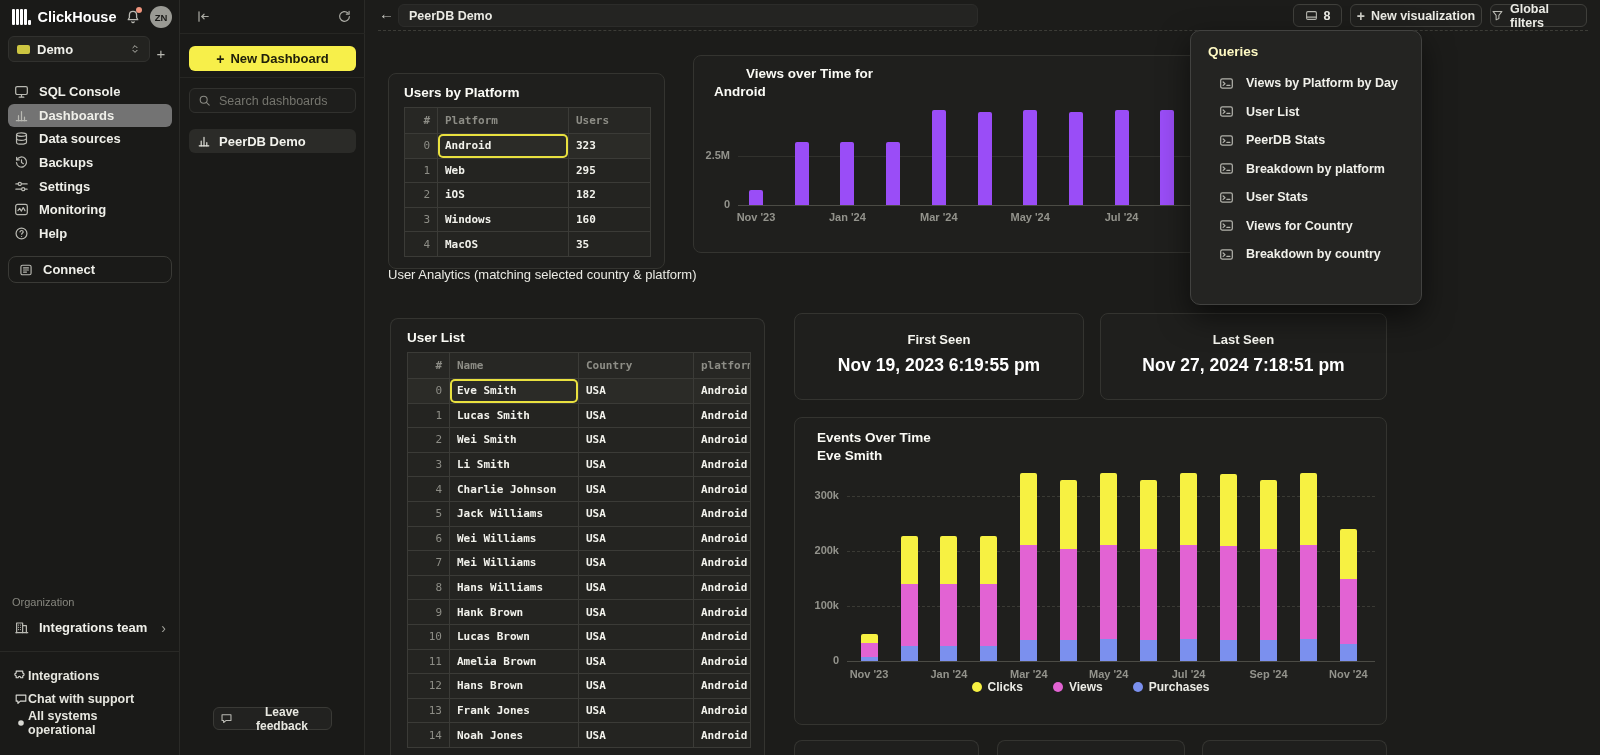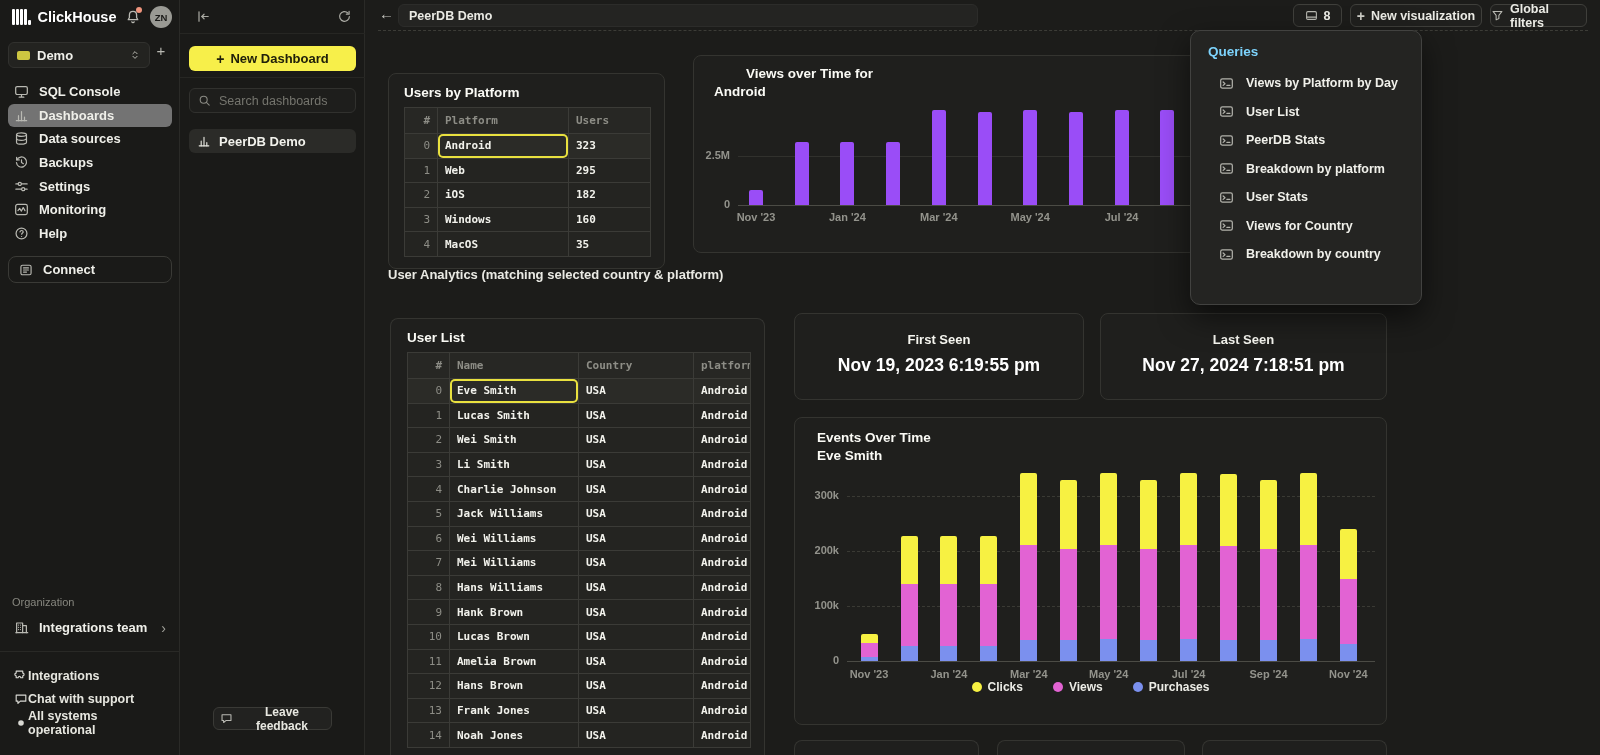--- a/index.html
+++ b/index.html
@@ -11,21 +11,21 @@
   
   .sb1{position:absolute;left:0;top:0;width:180px;height:755px;background:#1a1a18;border-right:1px solid #2a2a27;box-sizing:border-box;}
   .brand-row{position:absolute;left:12px;top:6px;width:160px;height:22px;display:flex;align-items:center;}
   .logo{display:flex;align-items:flex-end;gap:1.5px;height:16px;margin-right:7px;}
   .logo i{display:block;width:2.5px;height:16px;background:#fff;border-radius:1px;}
   .logo i.short{height:5px;}
   .brand{font-size:14.5px;font-weight:700;color:#fff;flex:1;}
   .bell-wrap{position:relative;margin-right:9px;width:16px;height:16px;}
   .bell-dot{position:absolute;right:-1px;top:-2px;width:6px;height:6px;border-radius:50%;background:var(--notif);}
   .avatar{width:22px;height:22px;border-radius:50%;background:#9a9a94;color:#1a1a18;font-size:9.5px;font-weight:700;display:flex;align-items:center;justify-content:center;}
-  .ws-row{position:absolute;left:8px;top:42px;width:164px;height:20px;display:flex;align-items:flex-start;}
+  .ws-row{position:absolute;left:8px;top:42px;width:164px;height:20px;display:flex;align-items:flex-end;}
   .ws-select{flex:1;height:26px;background:#232320;border:1px solid #31312e;border-radius:6px;display:flex;align-items:center;gap:7px;padding:0 8px;box-sizing:border-box;}
   .ws-ic{width:13px;height:9px;background:var(--accent);border-radius:2px;opacity:.8;flex:none;}
   .ws-label{flex:1;font-size:13px;font-weight:600;color:#f0f0ea;}
   .ws-select .ic{width:12px;height:12px;}
   .ws-plus{width:22px;text-align:center;color:#b9b9b2;font-size:15px;}
   #nav-list{position:absolute;left:8px;top:80px;width:164px;}
   .nav-item{height:23.6px;display:flex;align-items:center;gap:10px;padding:0 6px;border-radius:6px;}
   .nav-item.active{background:#737373;}
   .nav-item .ic{width:15px;height:15px;}
   .nav-label{font-size:13px;font-weight:600;color:#efefe9;white-space:nowrap;}
@@ -70,21 +70,21 @@
   .plus-glyph{font-size:14px;font-weight:600;color:#cfcfc8;line-height:1;}
   .canvas-dash{position:absolute;left:13px;top:30px;width:1210px;border-top:1px dashed #3c3c37;}
 
   .panel{position:absolute;background:#1f1f1d;border:1px solid #343430;border-radius:8px;box-sizing:border-box;}
   .ptitle{font-size:13.5px;font-weight:700;color:#fafaf5;}
   .p-platform{left:23px;top:73px;width:277px;height:196px;}
   .p-platform .ptitle{position:absolute;left:15px;top:11px;}
   .p-views{left:328px;top:55px;width:694px;height:198px;}
   .p-views .l1{position:absolute;left:20px;top:10px;margin-left:32px;}
   .p-views .l2{position:absolute;left:20px;top:28px;}
-  .note{position:absolute;left:23px;top:267px;font-size:13px;font-weight:700;color:#eaeae4;}
+  .note{position:absolute;left:23px;top:267px;font-size:13px;font-weight:400;color:#eaeae4;}
   .p-userlist{left:25px;top:318px;width:375px;height:437px;overflow:hidden;border-bottom:none;border-radius:8px 8px 0 0;}
   .p-userlist .ptitle{position:absolute;left:16px;top:11px;}
   .p-first{left:429px;top:313px;width:290px;height:87px;text-align:center;}
   .p-last{left:735px;top:313px;width:287px;height:87px;text-align:center;}
   .stat-label{margin-top:18px;font-size:13px;font-weight:700;color:#f5f5ef;}
   .stat-value{margin-top:8px;font-size:17.5px;font-weight:700;color:#fff;}
   .p-events{left:429px;top:417px;width:593px;height:308px;}
   .p-events .t1{position:absolute;left:22px;top:12px;}
   .p-events .t2{position:absolute;left:22px;top:30px;}
   .partial{height:20px;border-bottom:none;border-radius:8px 8px 0 0;}
@@ -118,21 +118,21 @@
   .gridline{position:absolute;left:0;width:100%;border-top:1px solid #31312d;}
   .gridline.dashed{border-top:1px dashed #3a3a34;}
   .ytick{position:absolute;left:0;text-align:right;font-size:11px;font-weight:700;color:#93938c;}
   .xtick{position:absolute;text-align:center;font-size:11px;font-weight:700;color:#93938c;}
   .legend{position:absolute;left:0;right:0;top:262px;display:flex;justify-content:center;gap:30px;}
   .leg-item{display:flex;align-items:center;gap:6px;font-size:12px;font-weight:700;color:#ecece6;}
   .leg-dot{width:10px;height:10px;border-radius:50%;}
 
   
   .dropdown{position:absolute;left:825px;top:30px;width:230px;height:273px;background:#242422;border:1px solid #424240;border-radius:10px;box-shadow:0 12px 30px rgba(0,0,0,.55);z-index:30;}
-  .dd-title{position:absolute;left:17px;top:13px;font-size:13.5px;font-weight:700;color:#7dd3fc;}
+  .dd-title{position:absolute;left:17px;top:13px;font-size:13.5px;font-weight:700;color:#fef9c3;}
   #queries-list{position:absolute;left:0;top:38px;width:100%;}
   .q-item{height:28.5px;display:flex;align-items:center;gap:12px;padding:0 14px 0 28px;box-sizing:border-box;}
   .q-item .ic{width:15px;height:15px;color:#b2b2ab;}
   .q-lab{font-size:12.5px;font-weight:600;color:#f0f0ea;white-space:nowrap;}
 </style>
 </head>
 <body>
 
 <div class="app" data-interactable="false">
 

